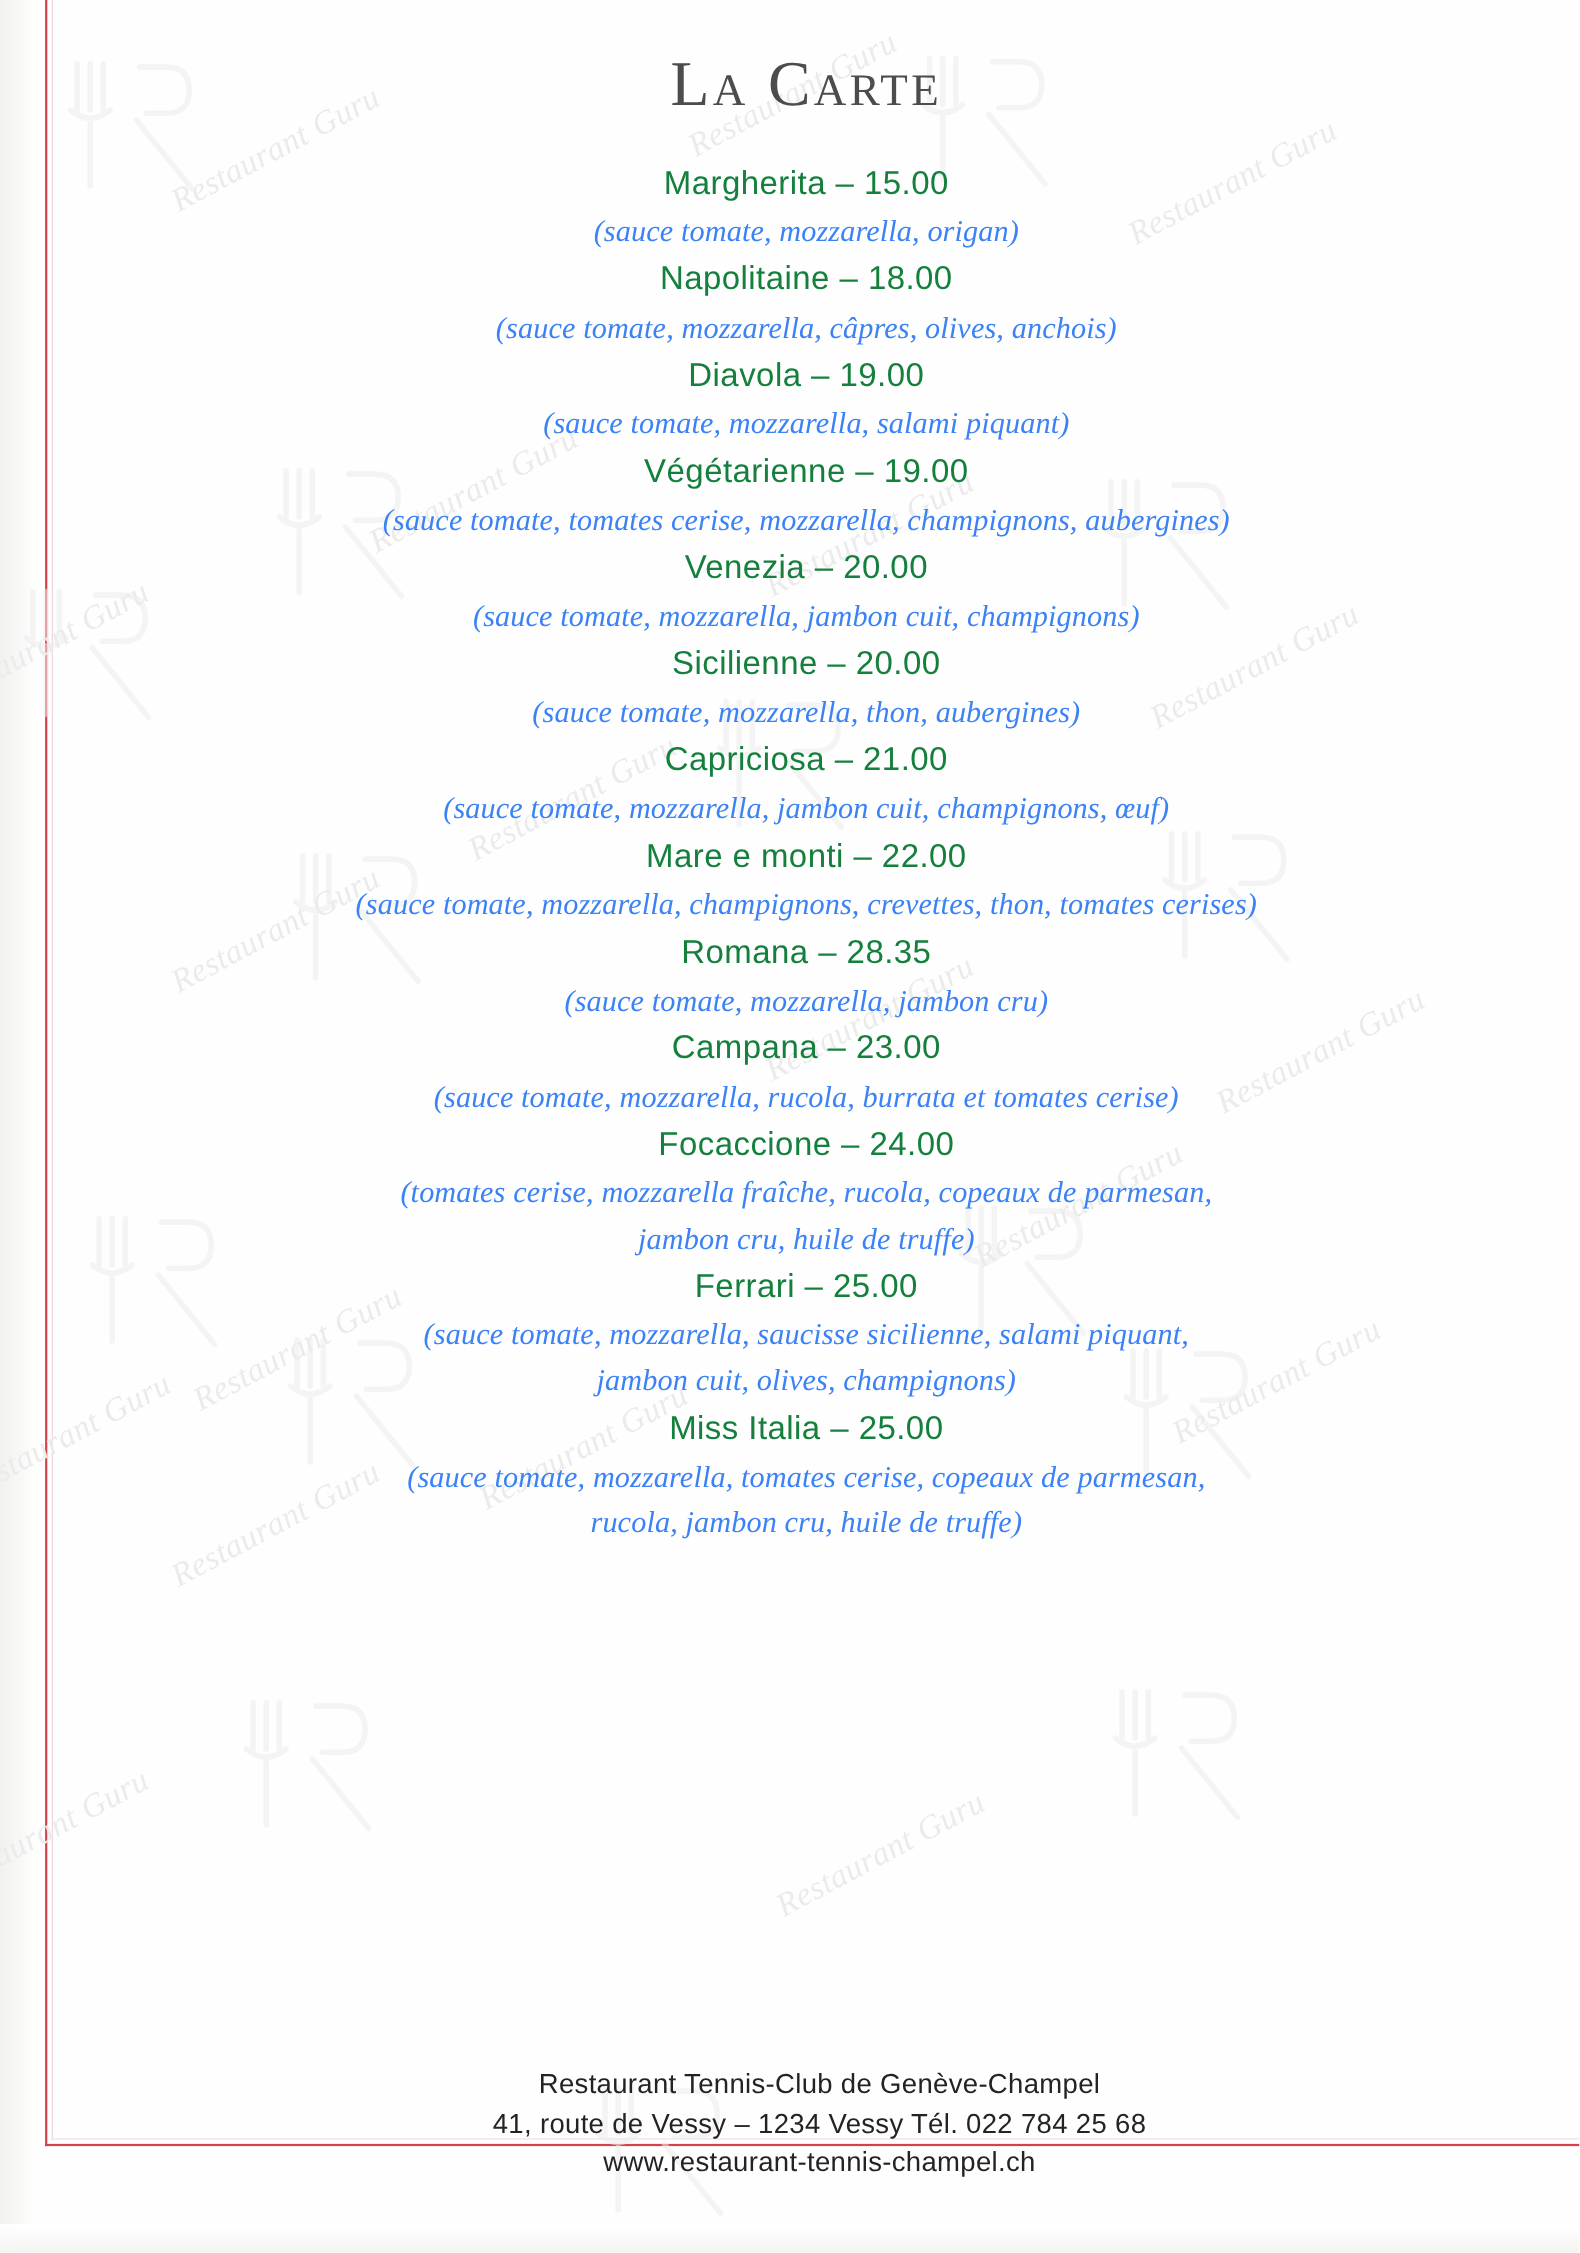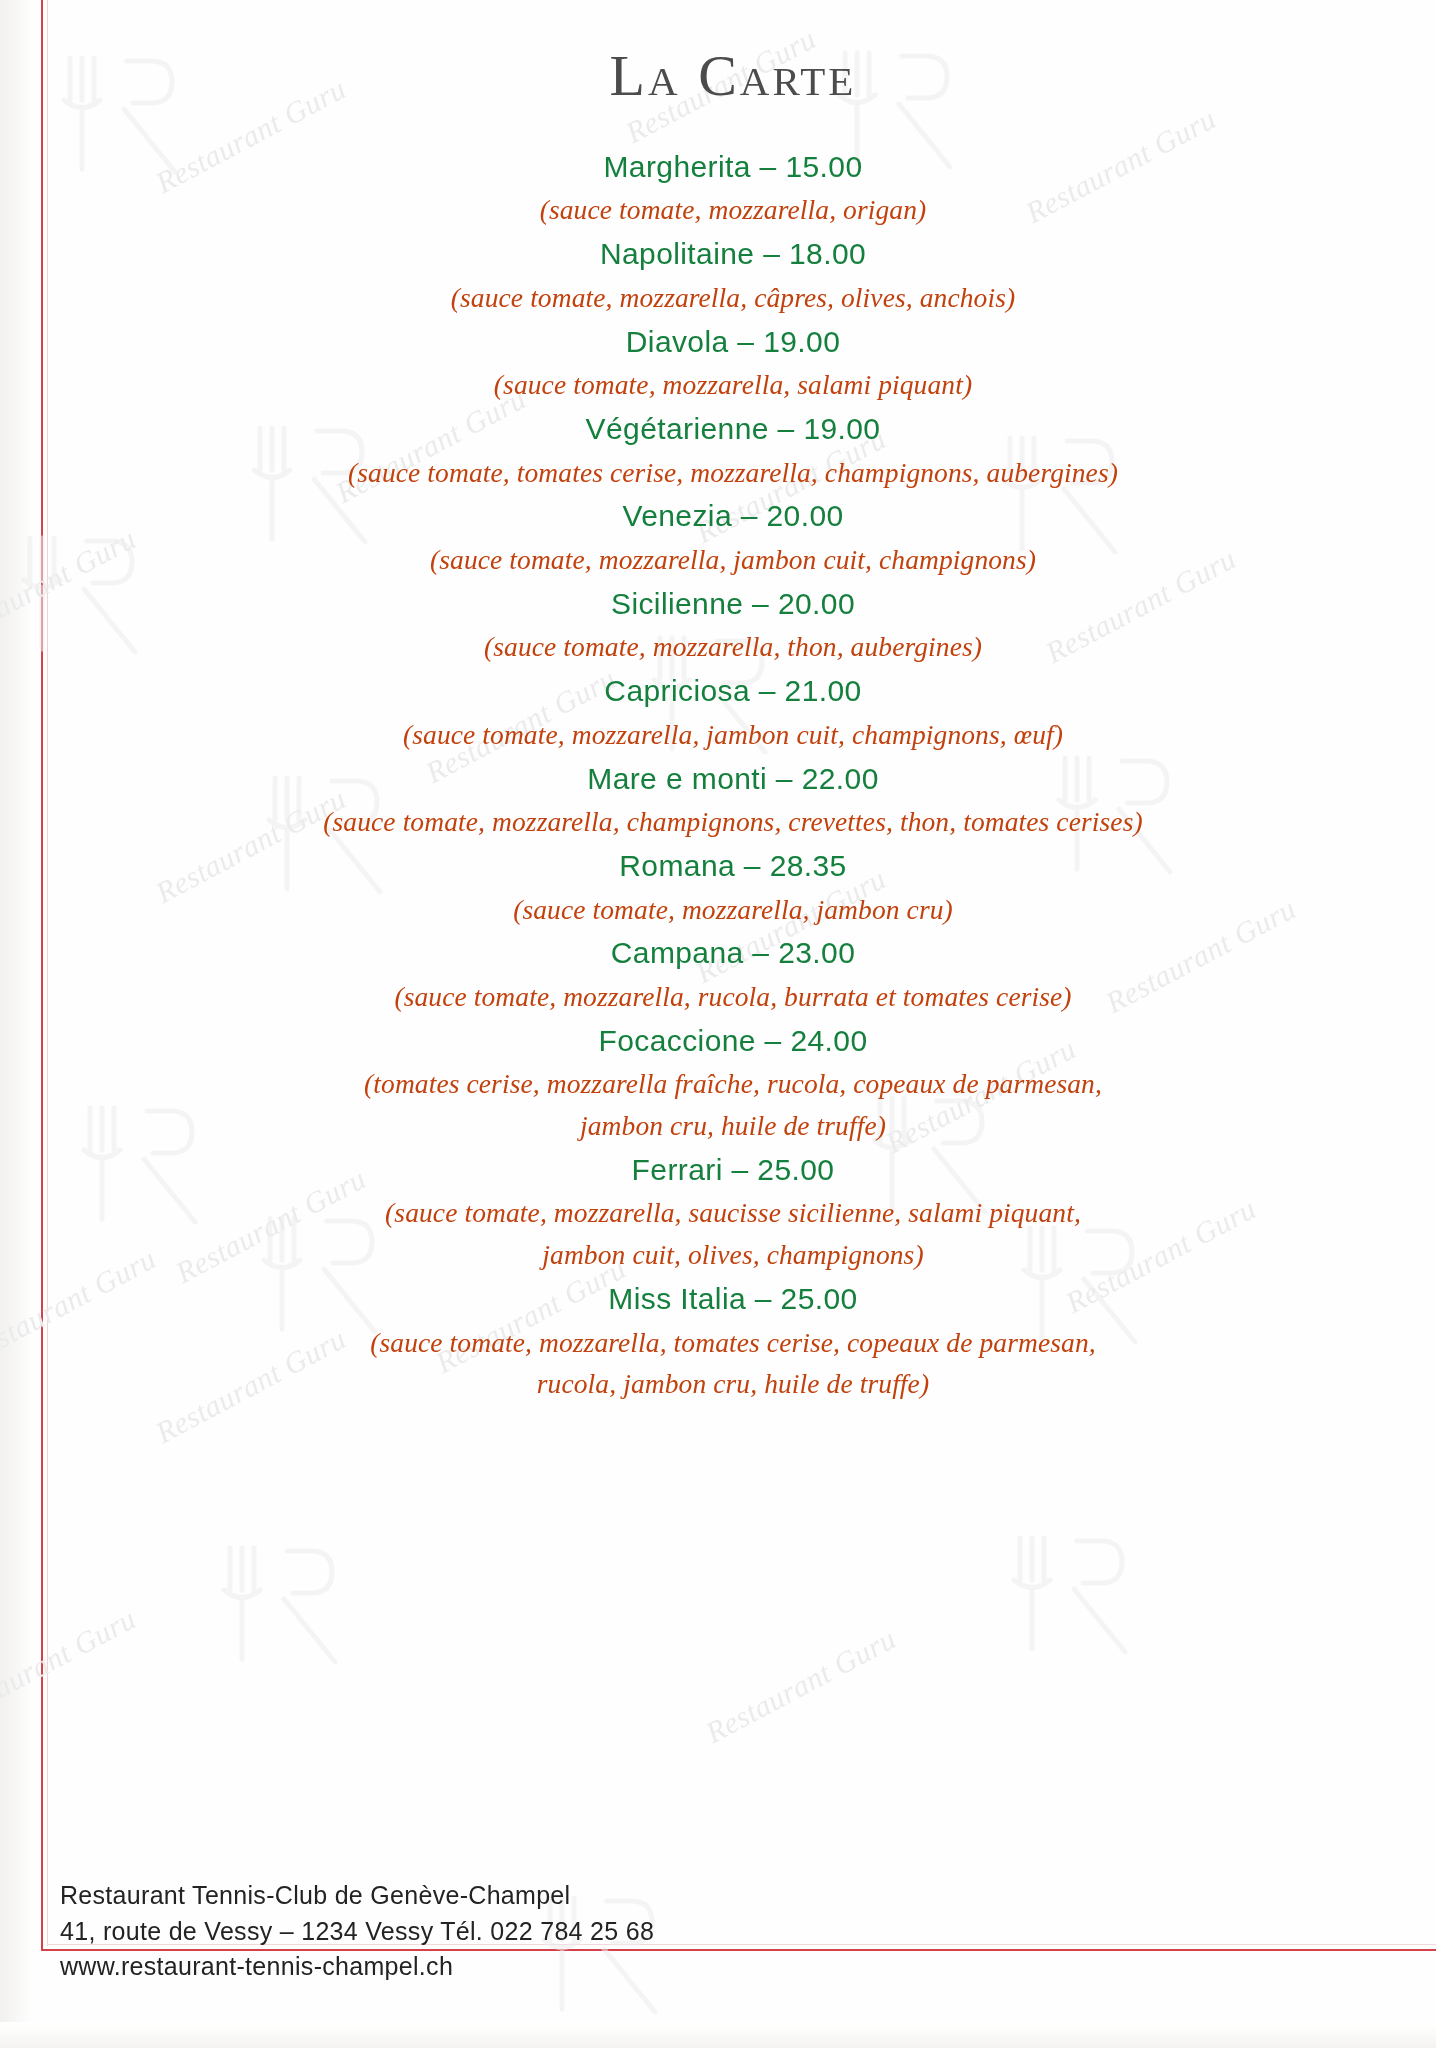--- a/index.html
+++ b/index.html
@@ -118,32 +118,32 @@
     font-size: 30px;
     color: #15803d;
     line-height: 1.52;
     letter-spacing: 0.4px;
     white-space: nowrap;
   }
   .item-desc {
     font-family: "Liberation Serif", "DejaVu Serif", serif;
     font-style: italic;
     font-size: 27.5px;
-    color: #c2410c;
+    color: #3b82f6;
     line-height: 1.52;
     letter-spacing: 0.1px;
     white-space: nowrap;
   }
 
   #footer {
     position: absolute;
-    left: 0;
+    left: 12px;
     top: 1878px;
     width: 1346px;
-    text-align: left;
+    text-align: center;
   }
   .footer-line {
     font-family: "Liberation Sans", "DejaVu Sans", sans-serif;
     font-size: 25px;
     color: #232323;
     line-height: 1.42;
     letter-spacing: 0.3px;
     white-space: nowrap;
   }
 </style>

